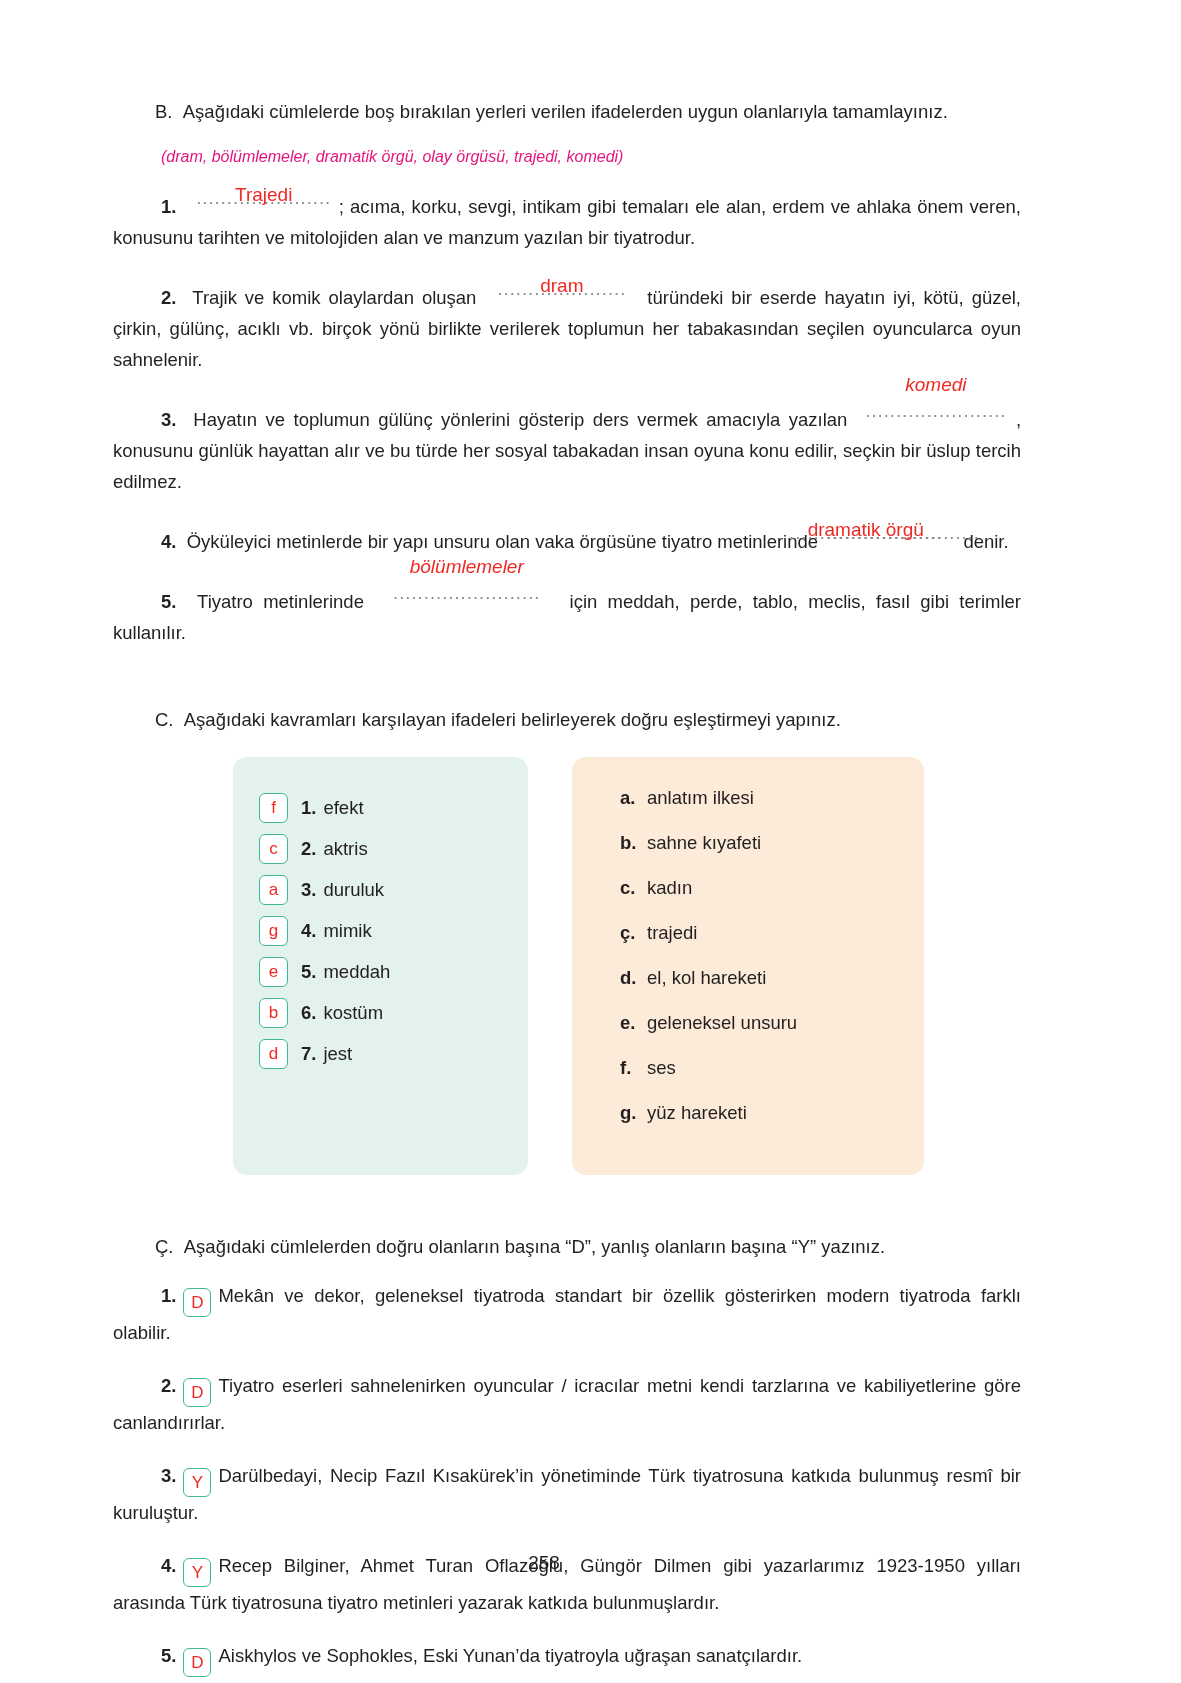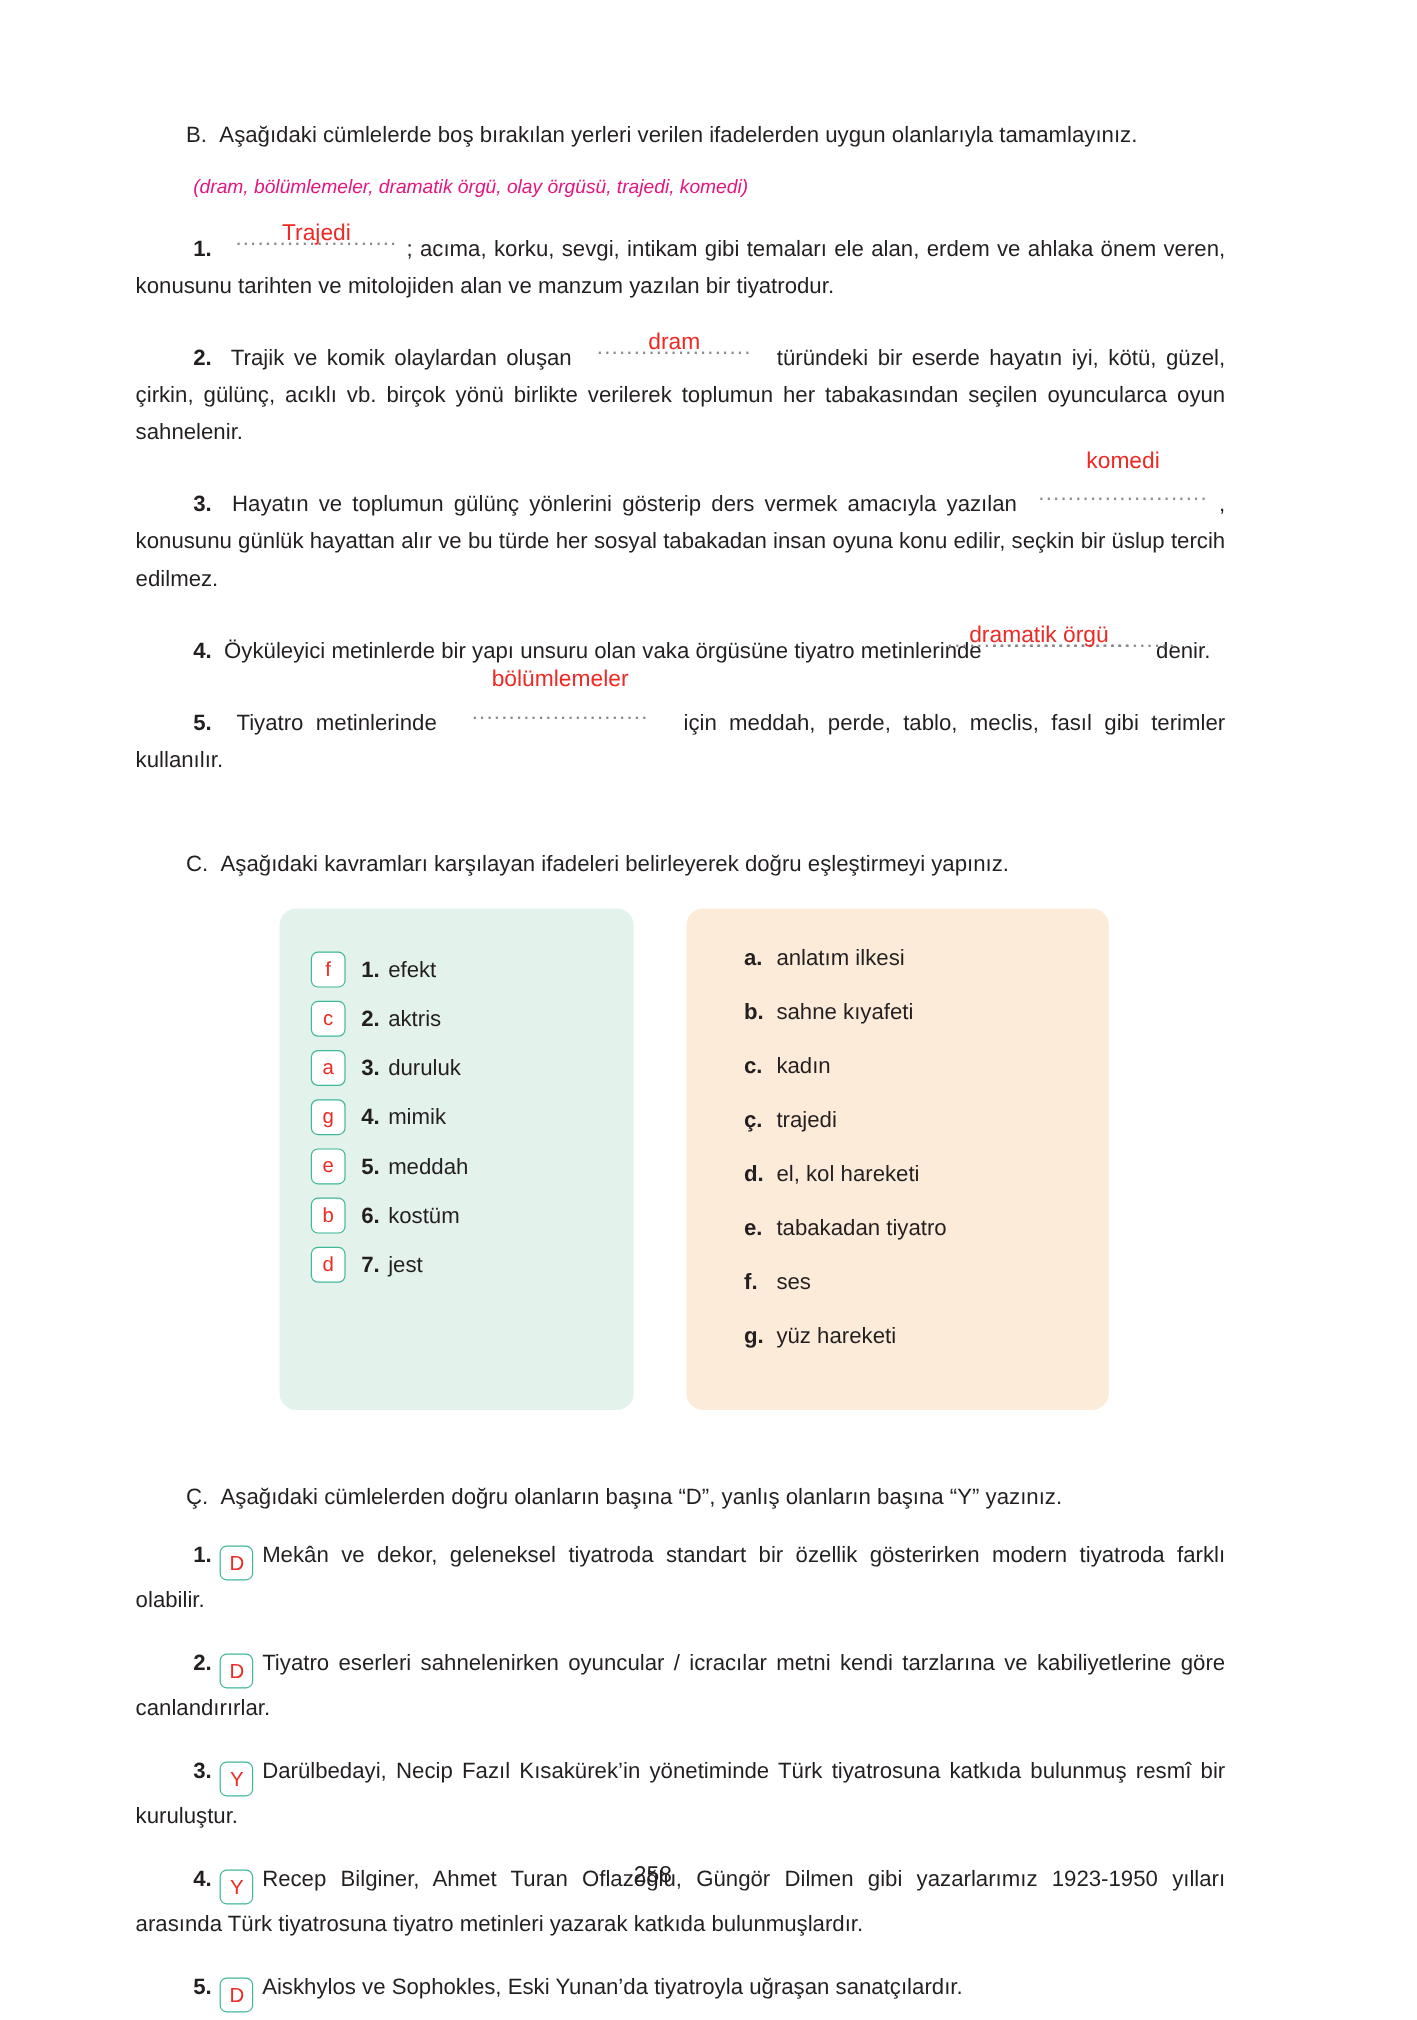--- a/index.html
+++ b/index.html
@@ -85,20 +85,21 @@
     position: absolute;
     left: 0;
     width: 100%;
     text-align: center;
     top: -3px;
     white-space: nowrap;
     pointer-events: none;
   }
   .answer.above {
     top: -26px;
+    font-style: italic;
   }
 
   
   .bl-1 { width: 150px; }
   .bl-2 { width: 155px; }
   .bl-3 { width: 160px; }
   .bl-4 { width: 160px; }
   .bl-6 { width: 185px; }
 
   
@@ -295,21 +296,21 @@
         <div class="r-item">
           <span class="r-letter">ç.</span>
           <span>trajedi</span>
         </div>
         <div class="r-item">
           <span class="r-letter">d.</span>
           <span>el, kol hareketi</span>
         </div>
         <div class="r-item">
           <span class="r-letter">e.</span>
-          <span>tabakadan tiyatro</span>
+          <span>geleneksel unsuru</span>
         </div>
         <div class="r-item">
           <span class="r-letter">f.</span>
           <span>ses</span>
         </div>
         <div class="r-item">
           <span class="r-letter">g.</span>
           <span>yüz hareketi</span>
         </div>
       </div>

